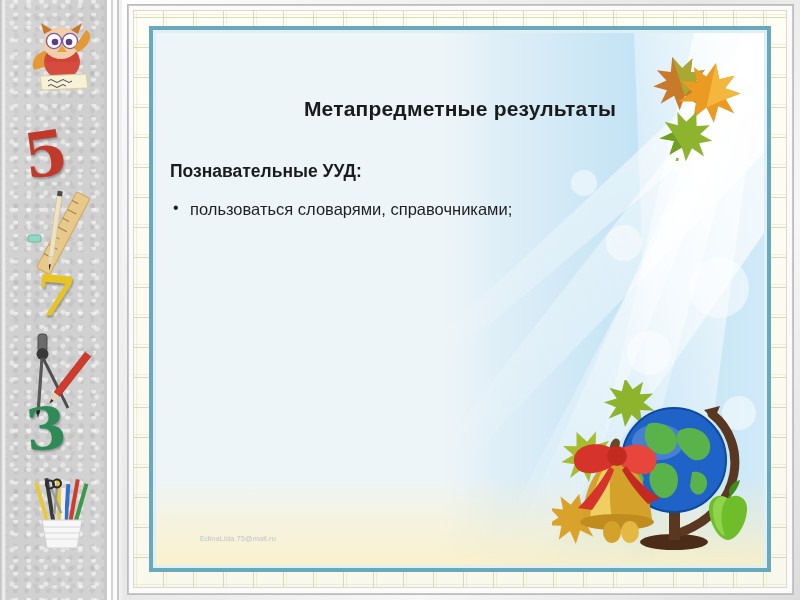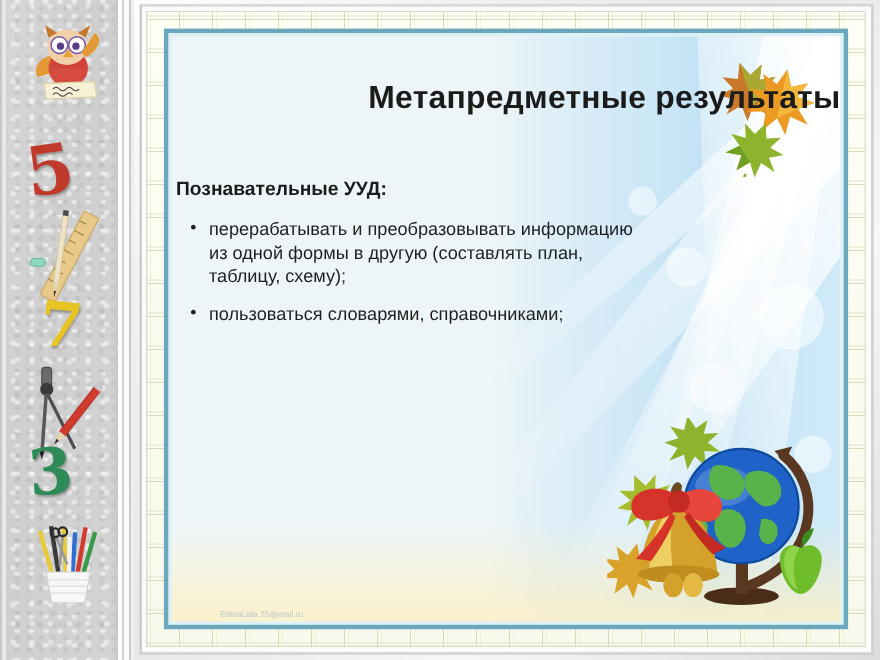--- a/index.html
+++ b/index.html
@@ -70,37 +70,37 @@
   }
   
   .rays{position:absolute;right:0;top:0;width:320px;height:532px;
     background:linear-gradient(90deg, rgba(238,245,248,1) 0%, rgba(214,235,247,.65) 18%, rgba(188,224,244,.85) 60%, rgba(206,233,248,.95) 100%);}
   .rays svg{position:absolute;right:0;top:0;}
   .bottomglow{position:absolute;left:0;right:0;bottom:0;height:90px;
     background:linear-gradient(0deg, rgba(253,240,196,.85), rgba(253,240,196,0));}
 
   
   .title{
-    position:absolute;left:0;right:0;top:40px;text-align:right;
-    font-size:29px;font-weight:bold;color:#1b1b1b;letter-spacing:.2px;
+    position:absolute;left:0;right:0;top:64px;text-align:center;
+    font-size:21px;font-weight:bold;color:#1b1b1b;letter-spacing:.2px;
   }
   .subtitle{
-    position:absolute;left:4px;top:128px;
+    position:absolute;left:14px;top:128px;
     font-size:17.5px;font-weight:bold;color:#1b1b1b;
   }
   .bullets{position:absolute;left:14px;top:166px;width:420px;}
   .bullet{
     position:relative;padding-left:20px;margin-bottom:14px;
     font-size:16.5px;color:#1f1f1f;line-height:1.28;
   }
   .bullet::before{
     content:"\2022";position:absolute;left:3px;top:-1px;font-size:16px;color:#1f1f1f;
   }
   .watermark{
-    position:absolute;left:2px;bottom:2px;font-size:7.5px;
+    position:absolute;left:2px;bottom:22px;font-size:7.5px;
     color:#b6c8cf;letter-spacing:.1px;padding-left:42px;
   }
 
   
   .leaves-tr{position:absolute;right:4px;top:18px;width:130px;height:110px;}
   .globe-br{position:absolute;right:2px;bottom:0px;width:210px;height:185px;}
 </style>
 </head>
 <body>
 
@@ -323,20 +323,19 @@
           <path d="M176 118 C176 108 180 102 188 100 C186 108 182 114 176 118 Z" fill="#3f8c1e"></path>
           <path d="M176 116 L175 106" stroke="#5a3720" stroke-width="3" fill="none"></path>
         </g>
       </svg>
     </div>
 
     <div class="title">Метапредметные результаты</div>
     <div class="subtitle">Познавательные УУД:</div>
 
     <div class="bullets">
-      <div class="bullet">перерабатывать и преобразовывать информацию из одной формы в другую (составлять план, таблицу, схему);</div>
       <div class="bullet">пользоваться словарями, справочниками;</div>
     </div>
 
     <div class="watermark">EdinaLida.75@mail.ru</div>
   </div>
 
 </div>
 
 </body></html>

